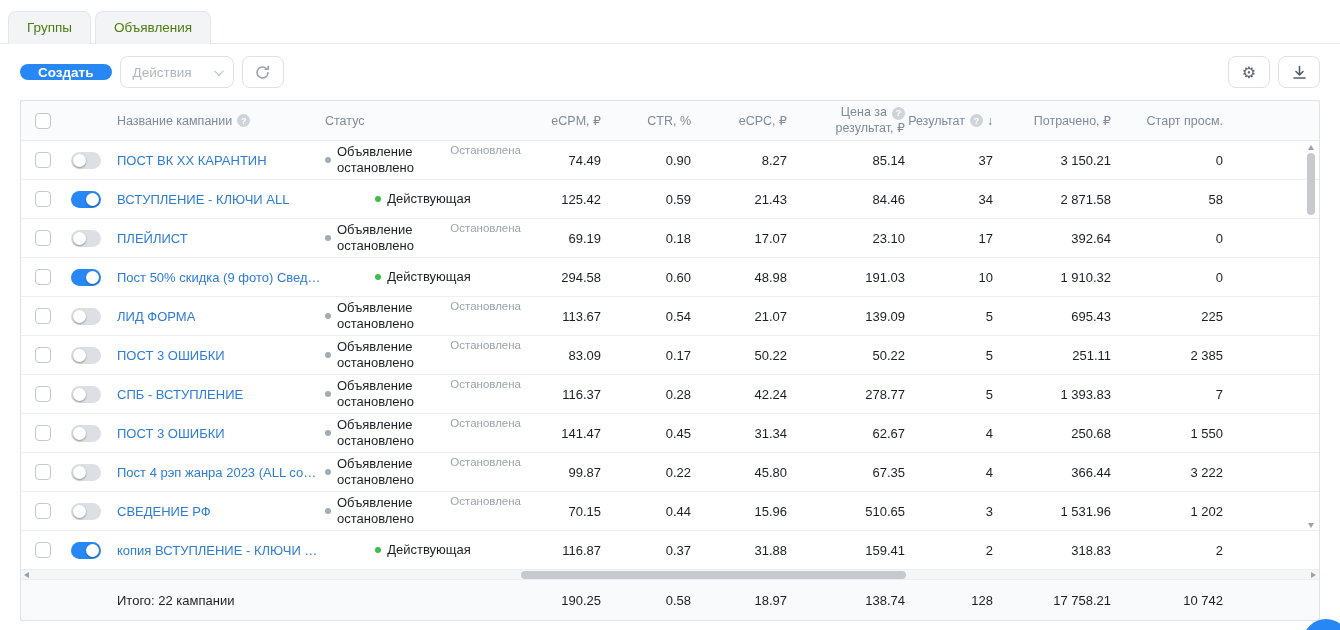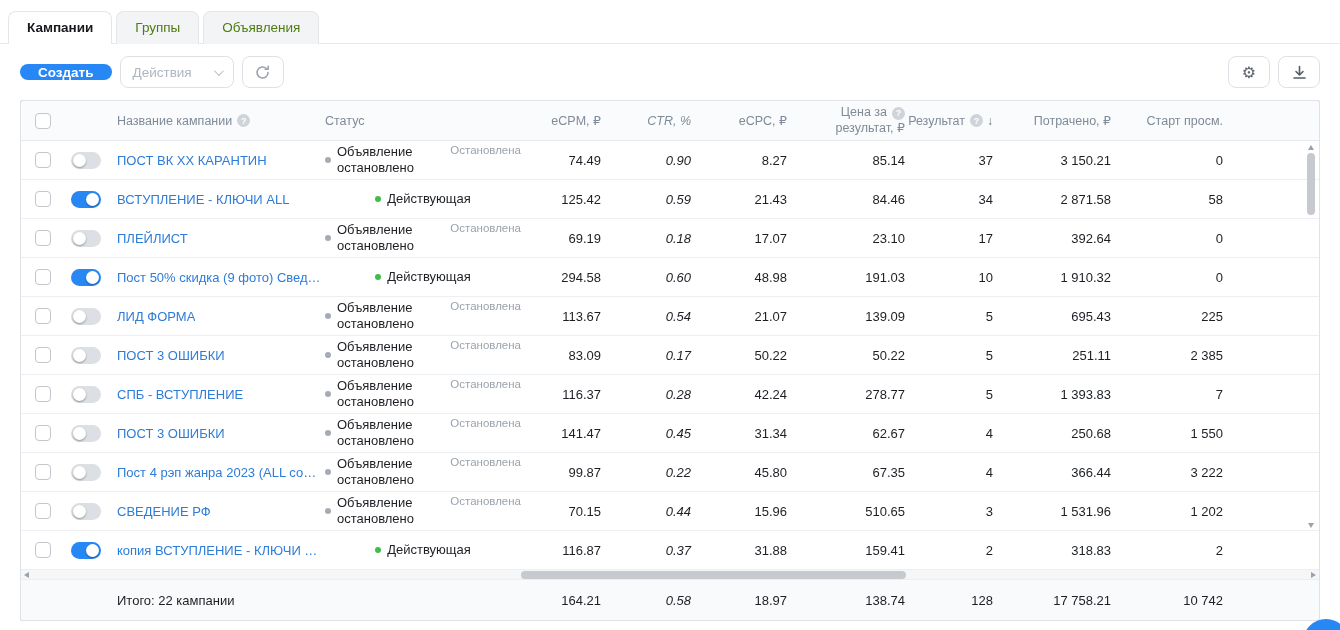--- a/index.html
+++ b/index.html
@@ -38,21 +38,21 @@
            color:#7f8b99; font-size:12.5px; }
   .tr { height:39px; border-bottom:1px solid #eceef1; background:#fff; }
   .tfoot { height:40px; background:#f9fafb; color:#1c1f24; }
   .th, .td { flex-shrink:0; display:flex; align-items:center; }
   .num { justify-content:flex-end; padding-right:16px; text-align:right; }
   .c-check { width:44px; justify-content:center; }
   .c-toggle { width:48px; }
   .c-name { width:212px; padding-left:4px; }
   .c-status { width:196px; }
   .c-namestatus { width:408px; padding-left:4px; }
-  .c-ecpm { width:96px; } .c-ctr { width:90px;font-style:italic; } .c-ecpc { width:96px; }
+  .c-ecpm { width:96px; } .c-ctr { width:90px; } .c-ecpc { width:96px; }
   .c-price { width:118px; } .c-result { width:88px; } .c-spent { width:118px; }
   .c-start { width:112px; } .c-views { width:140px; }
   .h2l { text-align:right; line-height:1.25; width:100%; }
   .q { display:inline-flex; width:13px; height:13px; border-radius:50%; background:#cfd4da;
        color:#fff; font-size:9px; font-weight:700; align-items:center; justify-content:center;
        margin-left:5px; flex-shrink:0; }
   .sort { color:#6d7885; margin-left:4px; font-size:12px; }
   .checkbox { width:16px; height:16px; border:1.5px solid #c1c7cd; border-radius:4px;
               background:#fff; display:inline-block; cursor:pointer; }
   .toggle { position:relative; width:30px; height:17px; border-radius:9px; background:#dcdfe3;
@@ -87,21 +87,20 @@
   
   .fab { position:absolute; left:1303px; top:619px; width:46px; height:46px;
          border-radius:50%; background:#2787f5; cursor:pointer; }
 </style>
 </head>
 <body>
 
 <div class="page">
 
   <div class="tabs">
-    <div class="tab active">Кампании</div>
     <div class="tab">Группы</div>
     <div class="tab">Объявления</div>
   </div>
 
   <div class="toolbar">
     <button class="btn-primary">Создать</button>
     <button class="btn-select">
       <span>Действия</span>
       <span class="chev"></span>
     </button>
@@ -480,21 +479,21 @@
     <div class="hscroll">
       <span class="arrL"></span>
       <div class="hthumb"></div>
       <span class="arrR"></span>
     </div>
 
     <div class="tfoot">
       <div class="td c-check"></div>
       <div class="td c-toggle"></div>
       <div class="td c-namestatus">Итого: 22 кампании</div>
-      <div class="td num c-ecpm">164.21</div>
+      <div class="td num c-ecpm">190.25</div>
       <div class="td num c-ctr">0.58</div>
       <div class="td num c-ecpc">18.97</div>
       <div class="td num c-price">138.74</div>
       <div class="td num c-result">128</div>
       <div class="td num c-spent">17 758.21</div>
       <div class="td num c-start">10 742</div>
       <div class="td c-views"></div>
     </div>
 
     <div class="vscroll">

